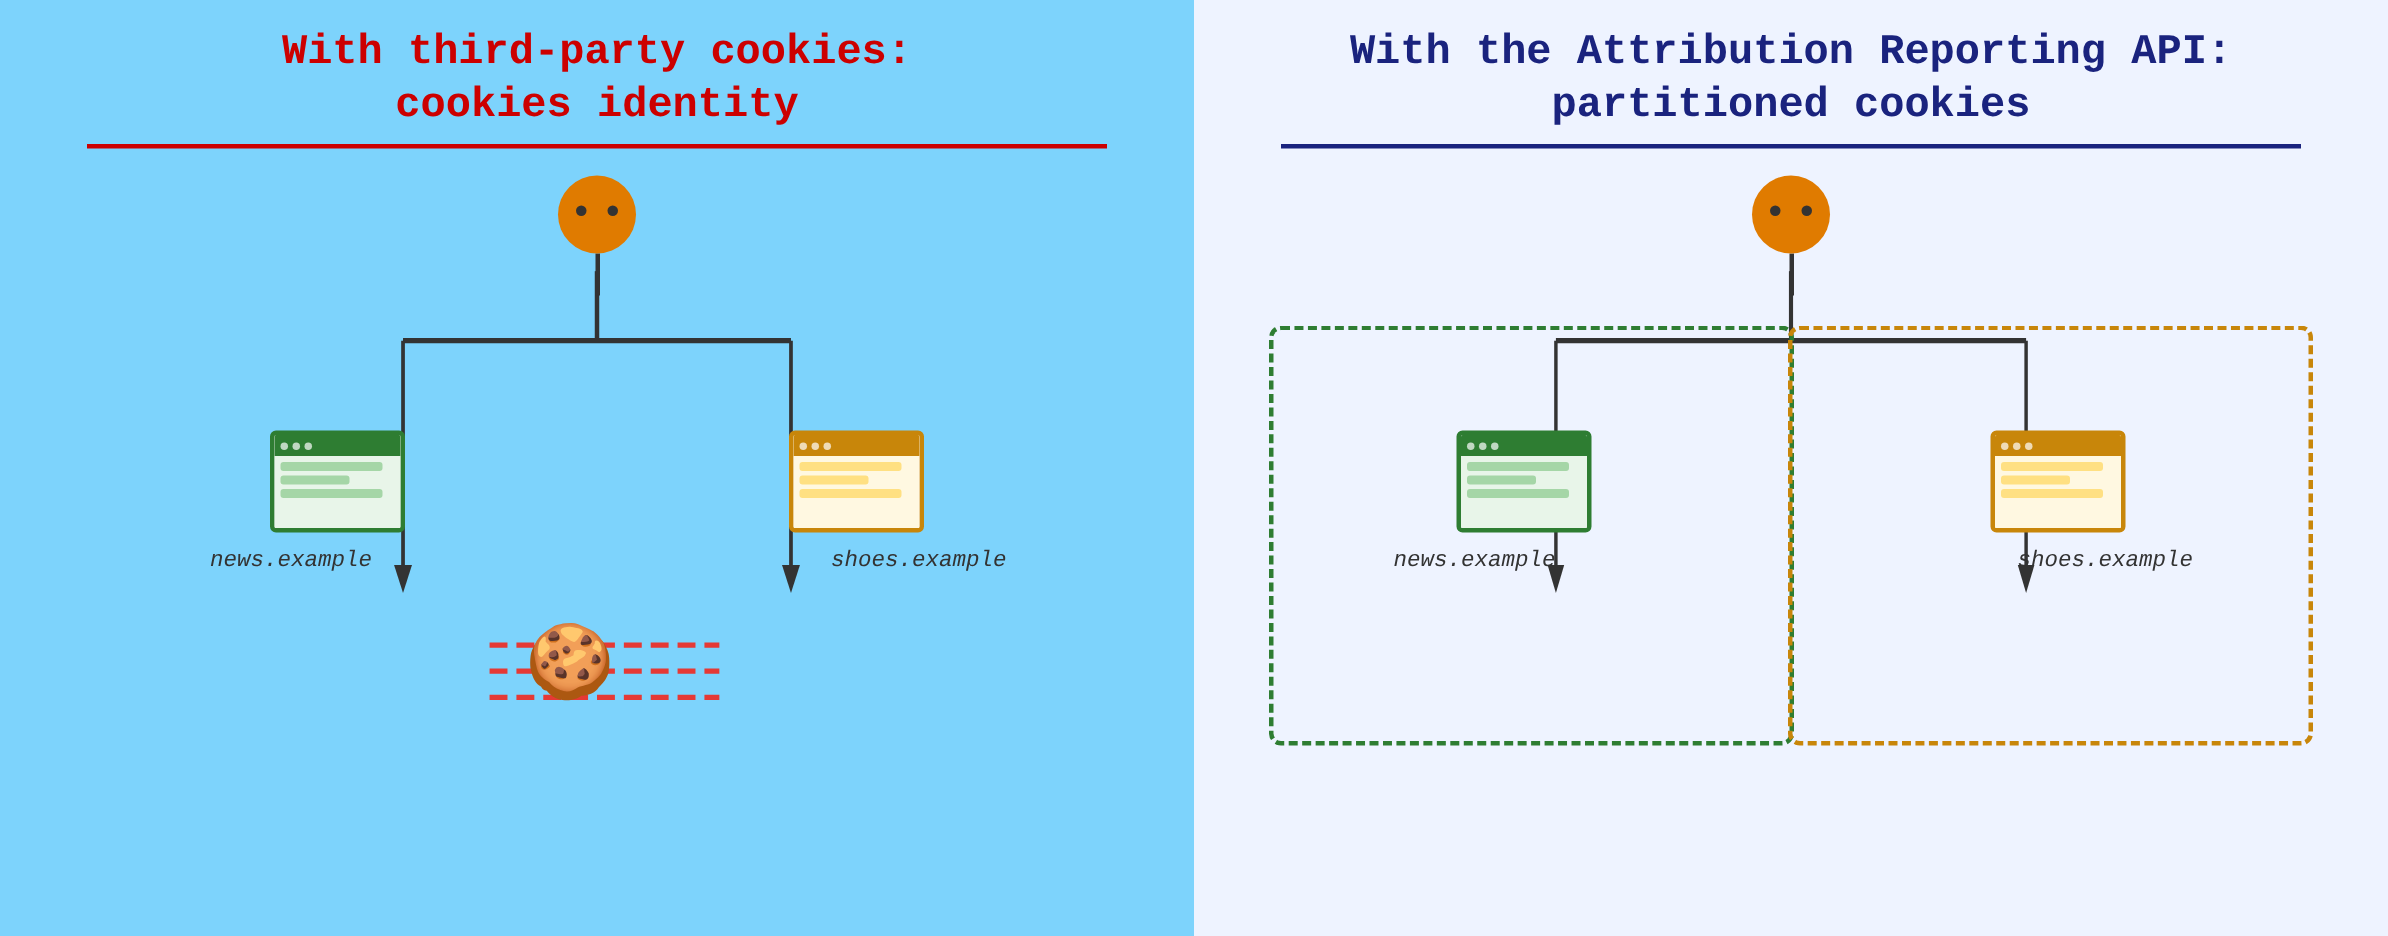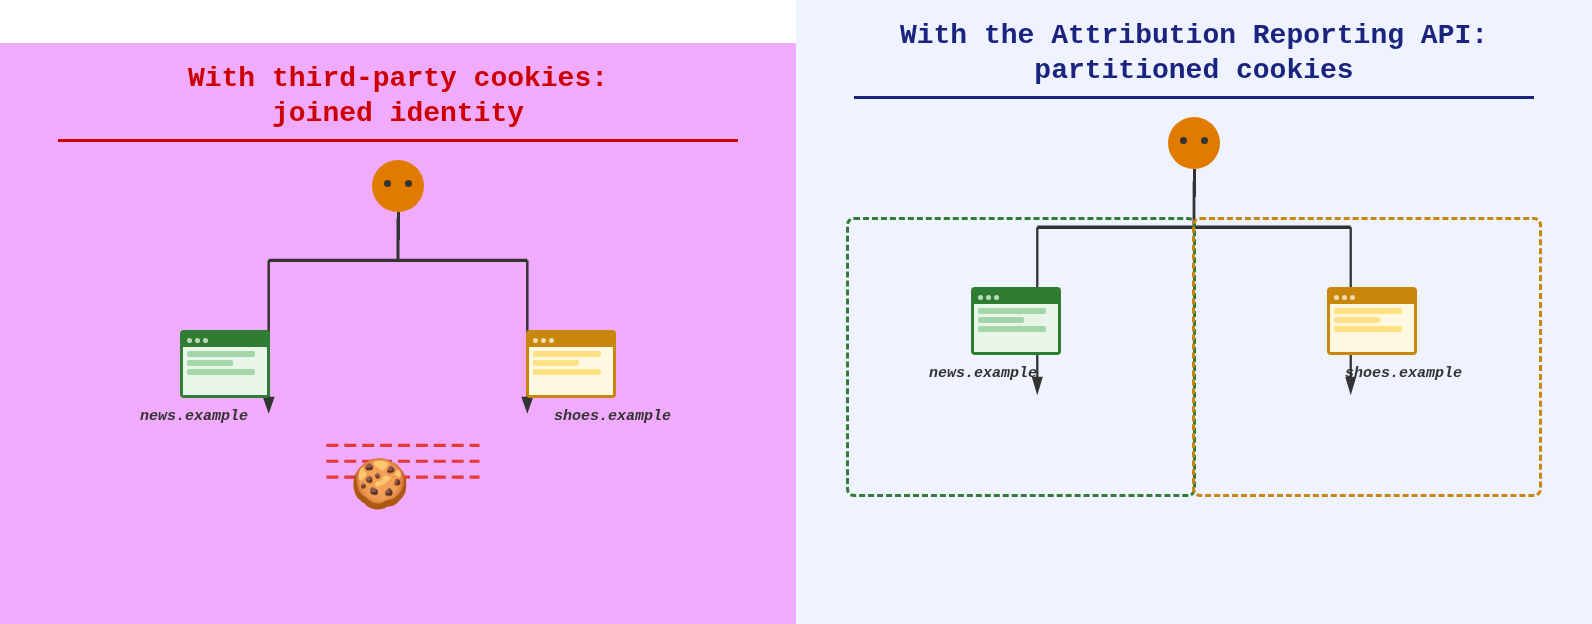--- a/index.html
+++ b/index.html
@@ -14,22 +14,21 @@
     }
     .panel {
       flex: 1;
       display: flex;
       flex-direction: column;
       align-items: center;
       padding: 18px 20px 20px 20px;
       position: relative;
     }
     .panel-left {
-      background: #f0abfc;
-      margin-top: 43px;
+      background: #7dd3fc;
     }
     .panel-right {
       background: #eef3ff;
       padding-left: 20px;
     }
     .panel-title {
       font-size: 28px;
       font-weight: bold;
       text-align: center;
       margin-bottom: 8px;
@@ -51,21 +50,20 @@
     .panel-right .divider { background: #1a237e; }
 
     
     .diagram {
       width: 100%;
       flex: 1;
       position: relative;
       display: flex;
       align-items: flex-start;
       justify-content: center;
-      font-weight: bold;
     }
 
     
     .person {
       display: flex;
       flex-direction: column;
       align-items: center;
       position: absolute;
     }
     .person-face {
@@ -183,21 +181,21 @@
       position: absolute;
       font-size: 48px;
     }
   </style>
 </head>
 <body>
 
 <div class="panel panel-left">
   <div class="panel-title">
     <span>With third-party cookies:</span><br>
-    <span>joined identity</span>
+    <span>cookies identity</span>
   </div>
   <div class="divider"></div>
 
   <div class="diagram">
 
     <svg class="diagram-svg" viewBox="0 0 760 420" preserveAspectRatio="none">
 
       <line x1="380" y1="55" x2="380" y2="95" stroke="#333" stroke-width="3"></line>
 
       <line x1="250" y1="95" x2="510" y2="95" stroke="#333" stroke-width="3"></line>

